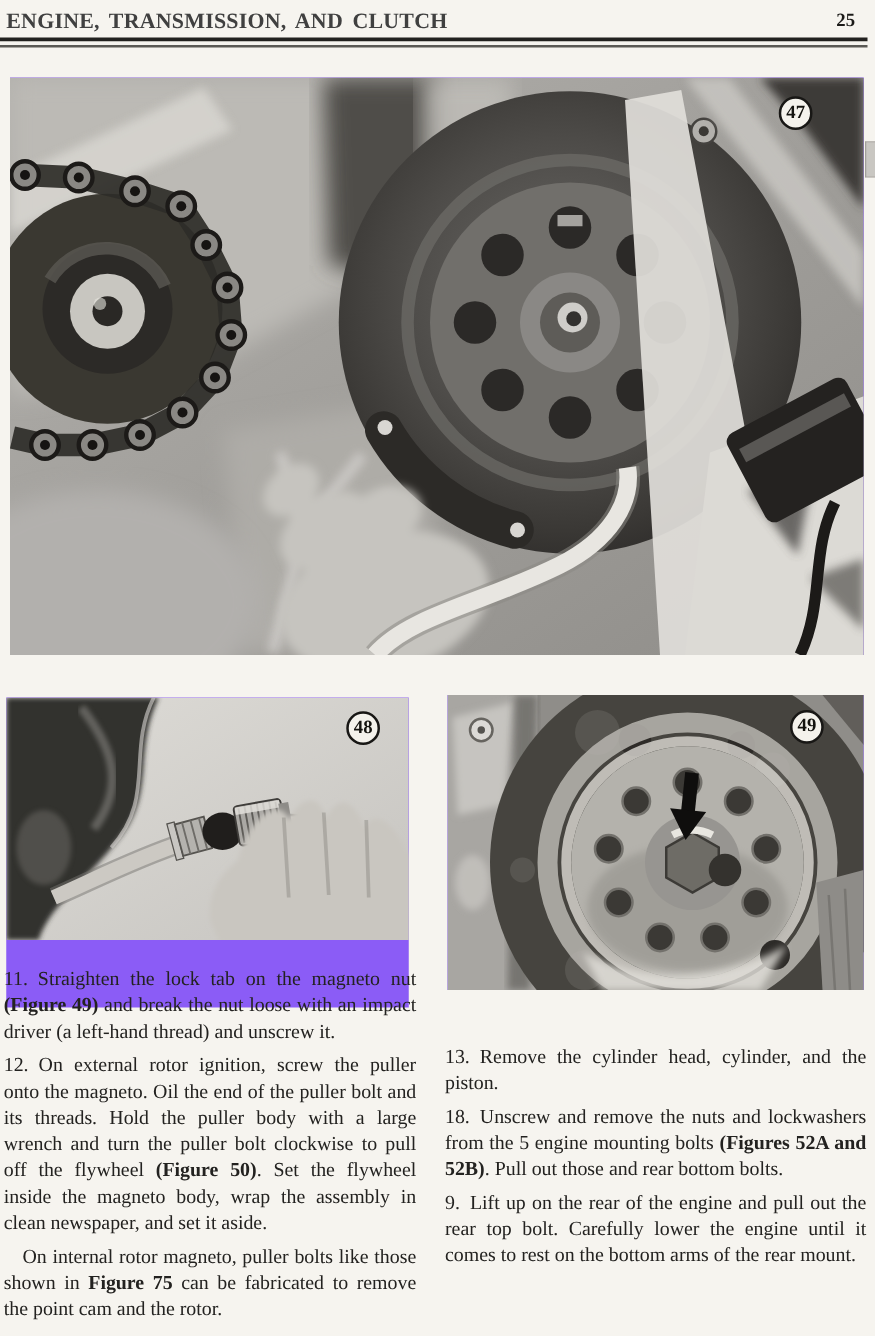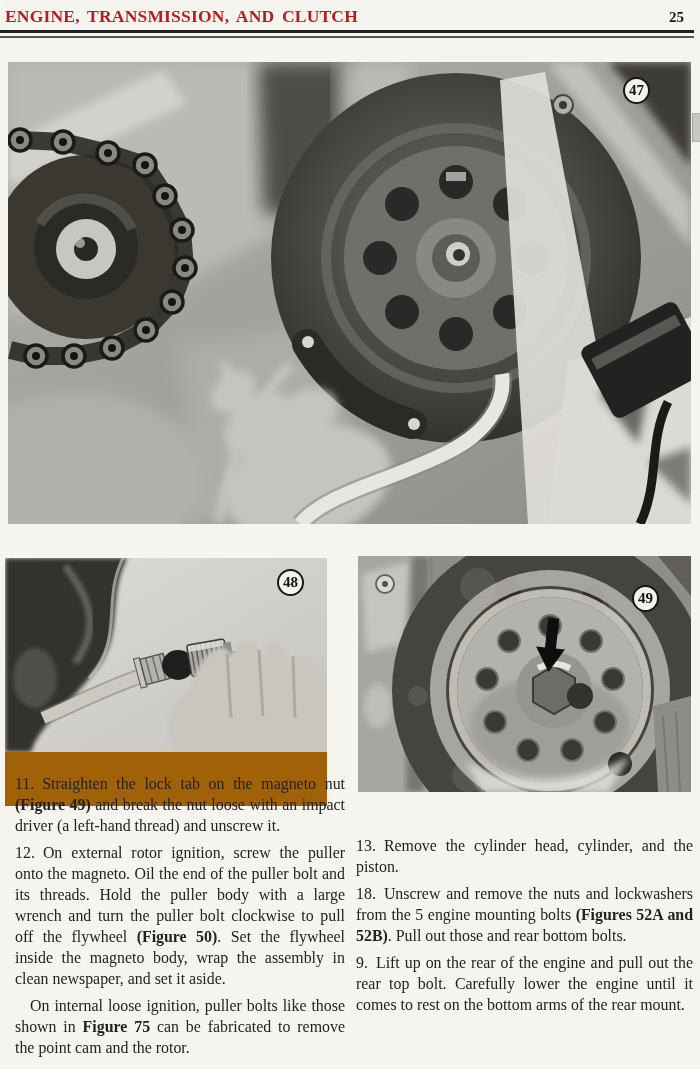--- a/index.html
+++ b/index.html
@@ -9,59 +9,59 @@
     font-family:"Liberation Serif","DejaVu Serif",serif;
     position:relative;overflow:hidden;
     color:#222;
   }
   .page{position:absolute;inset:0;}
 
   
   .hdr-title{
     position:absolute;left:5px;top:6px;
     font-weight:bold;font-size:17.5px;letter-spacing:.2px;word-spacing:3px;
-    color:#b91c1c;
+    color:#404040;
   }
   .hdr-pagenum{
     position:absolute;right:16px;top:9px;
     font-weight:bold;font-size:15px;color:#1b1a18;
   }
   .rule-thick{position:absolute;left:0;top:30px;width:694px;height:3px;background:#22211f;}
   .rule-thin{position:absolute;left:0;top:36px;width:694px;height:2px;background:#5a5955;}
 
   
   .thumb-tab{
     position:absolute;right:0;top:113px;width:7px;height:27px;
     background:#c9c7c2;border-left:1px solid #a29f9a;border-top:1px solid #b5b2ad;border-bottom:1px solid #b5b2ad;
   }
 
   
-  .photo{position:absolute;overflow:hidden;background:#a16207;text-align:center;}
+  .photo{position:absolute;overflow:hidden;background:#8b5cf6;text-align:center;}
   .photo svg{display:block;}
   #fig47{left:8px;top:62px;width:683px;height:462px;}
   #fig48{left:5px;top:558px;width:322px;height:248px;}
   #fig49{left:358px;top:556px;width:333px;height:236px;}
 
   .badge{
     position:absolute;width:27px;height:27px;border-radius:50%;
     background:#f4f2ec;border:2px solid #181715;box-sizing:border-box;
     display:flex;align-items:center;justify-content:center;
     font-weight:bold;font-size:15px;color:#14130f;line-height:1;
   }
   #fig47 .badge{left:615px;top:15px;}
   #fig48 .badge{left:272px;top:11px;}
-  #fig49 .badge{left:274px;top:29px;}
+  #fig49 .badge{left:274px;top:12px;}
 
   
   .col{
     position:absolute;
     font-size:15.9px;line-height:21px;
     text-align:justify;color:#232220;
   }
-  #col-left{left:15px;top:773px;width:330px;}
+  #col-left{left:3px;top:773px;width:330px;}
   #col-right{left:356px;top:835px;width:337px;}
   .col p{margin:0 0 6px 0;}
   .col p.indent{text-indent:15px;}
   .step-num{margin-right:8px;}
   .step-num:empty{margin-right:0;}
   b{font-weight:bold;}
 </style>
 </head>
 <body>
 
@@ -312,21 +312,21 @@
       <polygon points="300,0 333,0 333,40" fill="#55534f" opacity=".8"></polygon>
       <polygon points="295,150 333,140 333,236 300,236" fill="#8e8c88"></polygon>
       <path d="M305,160 L310,236 M318,155 L322,236" stroke="#6a6864" stroke-width="2" opacity=".6"></path>
     </svg>
     <div class="badge">49</div>
   </div>
 
   <div class="col" id="col-left">
     <p><span class="step-num">11.</span><span><span>Straighten the lock tab on the magneto nut </span><b>(Figure 49)</b><span> and break the nut loose with an impact driver (a left-hand thread) and unscrew it.</span></span></p>
     <p><span class="step-num">12.</span><span><span>On external rotor ignition, screw the puller onto the magneto. Oil the end of the puller bolt and its threads. Hold the puller body with a large wrench and turn the puller bolt clockwise to pull off the flywheel </span><b>(Figure 50)</b><span>. Set the flywheel inside the magneto body, wrap the assembly in clean newspaper, and set it aside.</span></span></p>
-    <p class="indent"><span class="step-num"></span><span><span>On internal loose ignition, puller bolts like those shown in </span><b>Figure 75</b><span> can be fabricated to remove the point cam and the rotor.</span></span></p>
+    <p class="indent"><span class="step-num"></span><span><span>On internal rotor magneto, puller bolts like those shown in </span><b>Figure 75</b><span> can be fabricated to remove the point cam and the rotor.</span></span></p>
   </div>
 
   <div class="col" id="col-right">
     <p><span class="step-num">13.</span><span><span>Remove the cylinder head, cylinder, and the piston.</span></span></p>
     <p><span class="step-num">18.</span><span><span>Unscrew and remove the nuts and lockwashers from the 5 engine mounting bolts </span><b>(Figures 52A and 52B)</b><span>. Pull out those and rear bottom bolts.</span></span></p>
     <p><span class="step-num">9.</span><span><span>Lift up on the rear of the engine and pull out the rear top bolt. Carefully lower the engine until it comes to rest on the bottom arms of the rear mount.</span></span></p>
   </div>
 
 </div>
 

